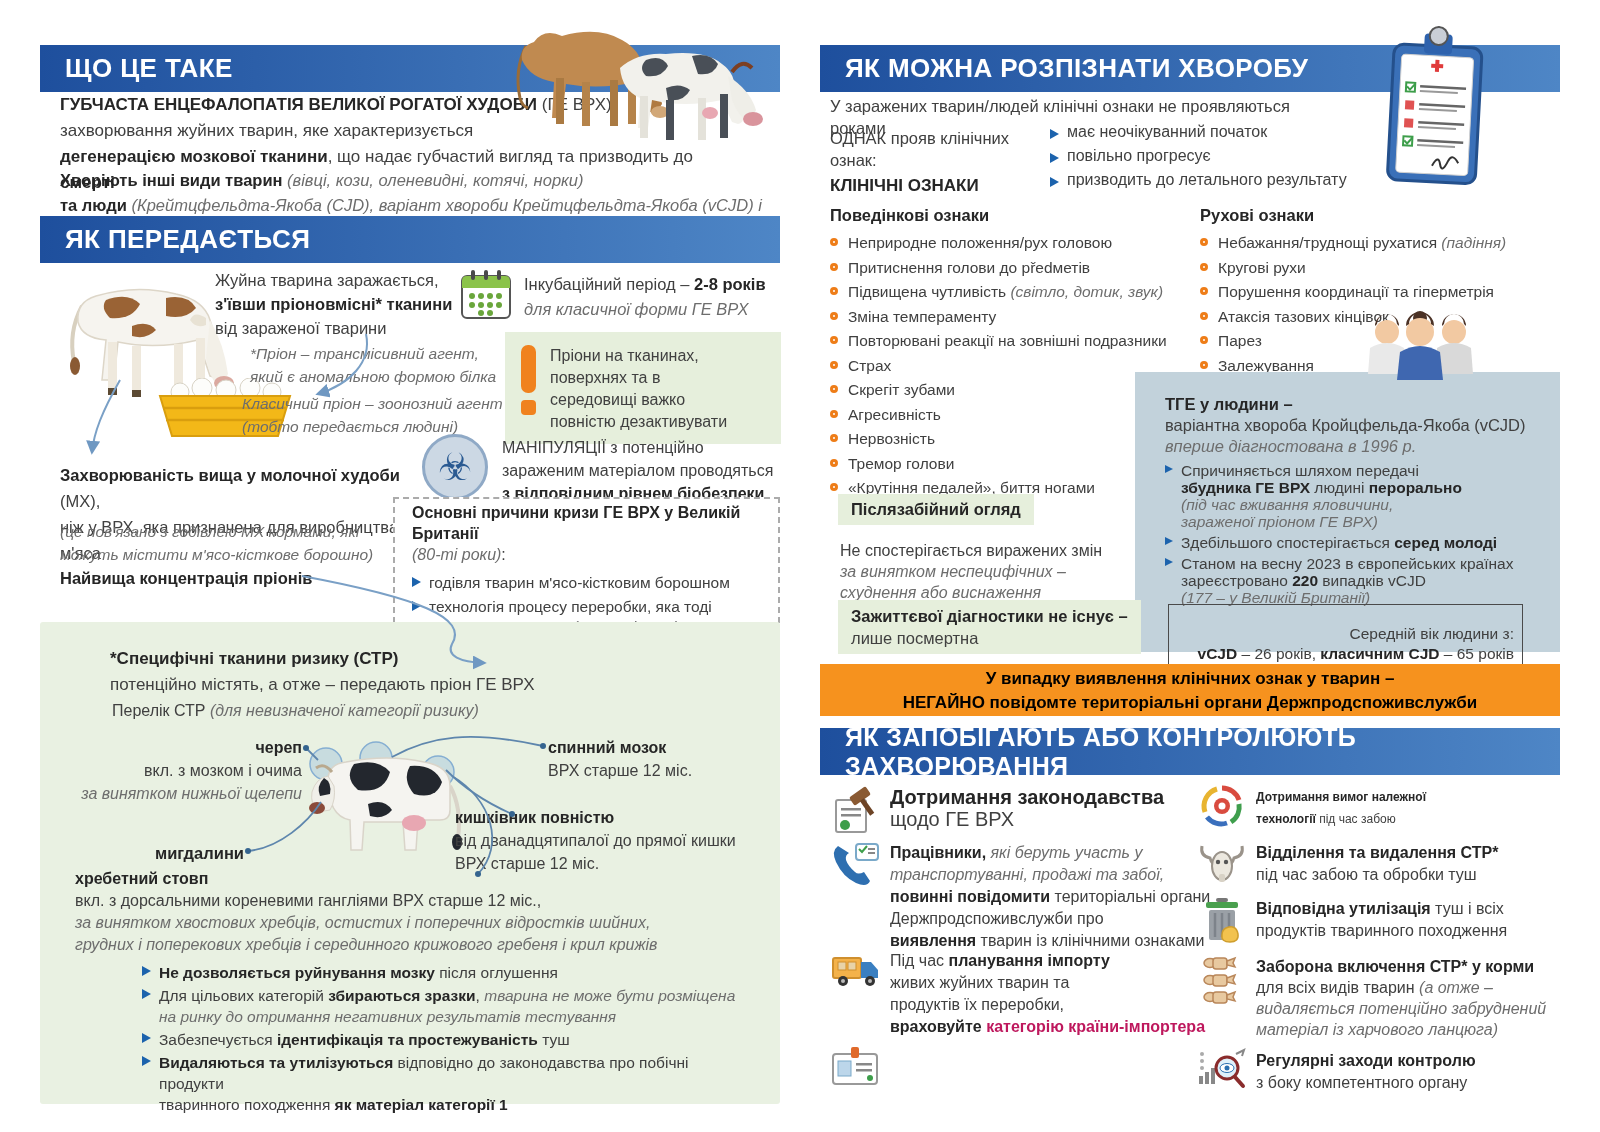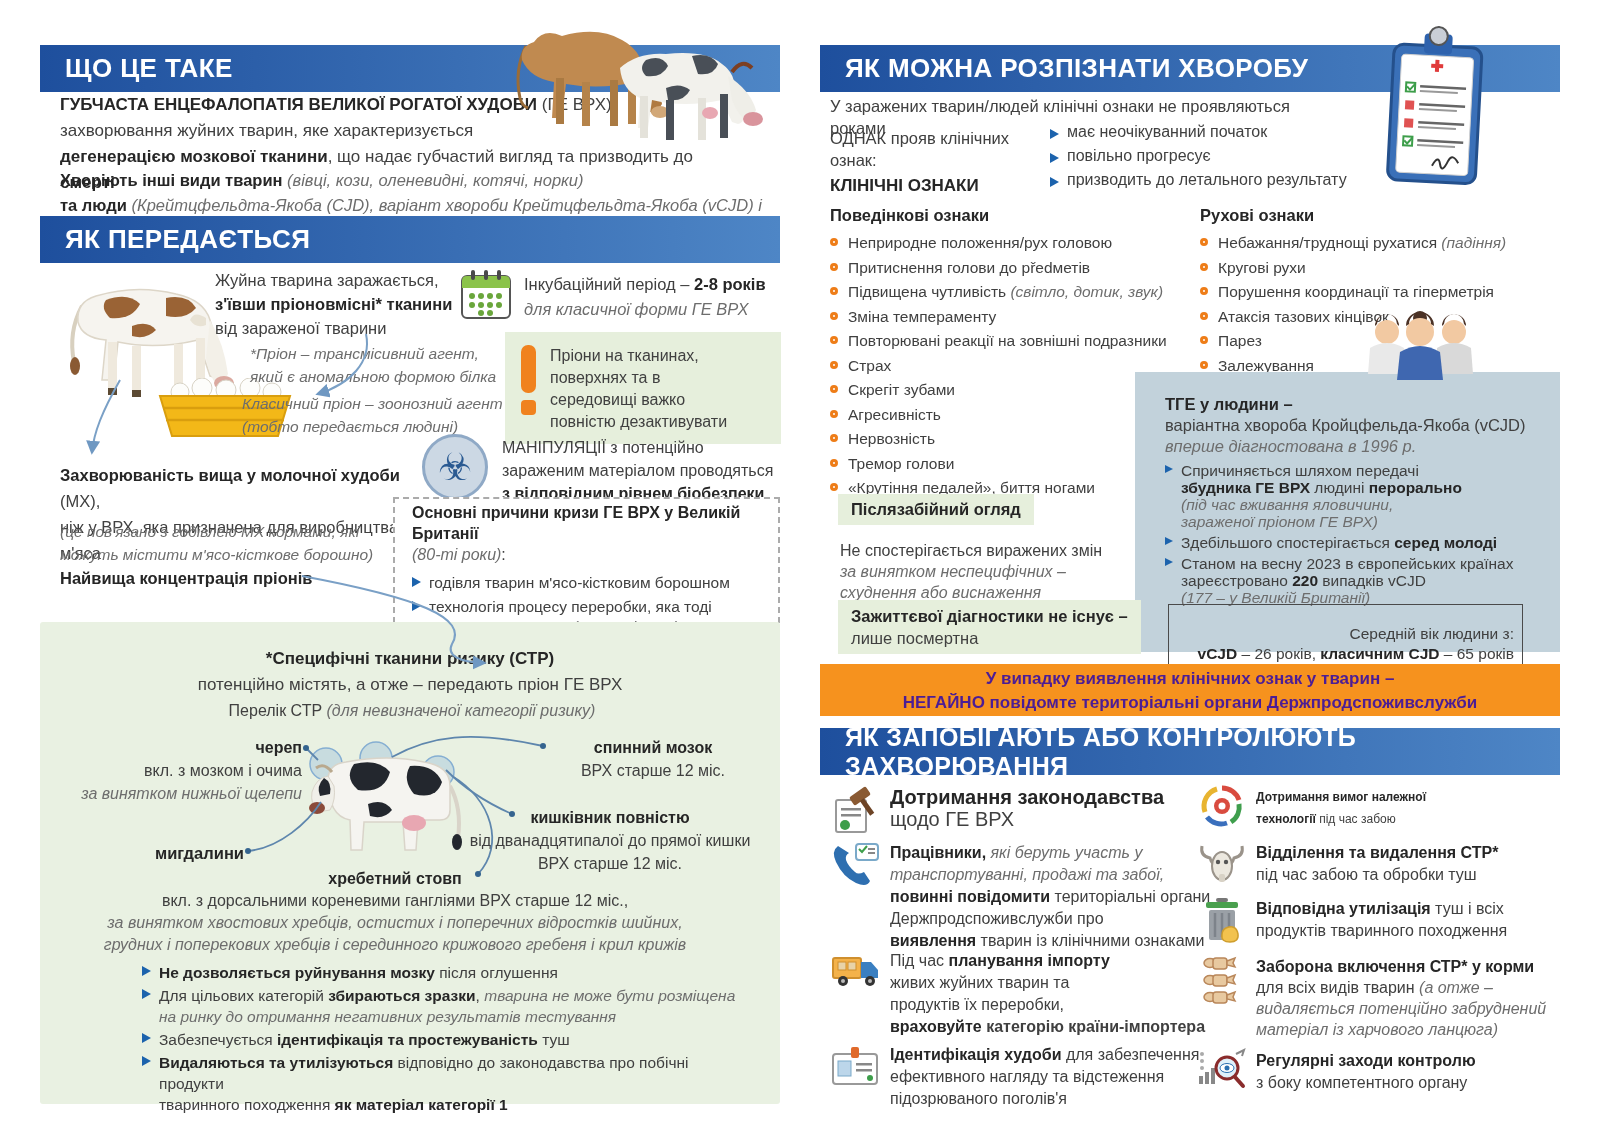--- a/index.html
+++ b/index.html
@@ -2,33 +2,33 @@
 <html><head>
 <meta charset="utf-8">
 <style>
 *{box-sizing:border-box;margin:0;padding:0}
 html,body{background:#ffffff}
 #page{position:relative;width:1600px;height:1132px;background:#fff;font-family:"Liberation Sans",sans-serif;color:#404040;overflow:hidden}
 .abs{position:absolute}
 .hbar{background:linear-gradient(90deg,#1e4f9d,#4e86c6);color:#fff;font-weight:700;font-size:26px;letter-spacing:.4px;height:47px;display:flex;align-items:center;padding-left:25px}
 span.b{font-weight:700;color:#262626}
 span.i{font-style:italic;color:#6d6d6d}
-span.link{color:#404040;font-weight:700}
-.ctr{text-align:center}
+span.link{color:#be185d;font-weight:700}
+.ctr{}
 .rgt{text-align:right}
 .greenbox{background:#e9f1e2;border-radius:3px}
 .warnbox{background:#e6efdc;display:flex;gap:14px;padding:13px 16px}
 .excl .bar{width:15px;height:48px;background:#f0821e;border-radius:7px}
 .excl .dot{width:15px;height:15px;background:#f0821e;border-radius:4px;margin-top:7px}
 .dashbox{border:2px dashed #ababab;background:#fff;padding:3px 17px}
 .tgebox{background:#c2d2db}
 .agebox{border:1.5px solid #4a4a4a;text-align:right;padding:19px 8px;background:transparent}
 .hl{background:#e6efdc;display:inline-block;padding:5px 13px}
 .banner{background:#f6921e;color:#fff;text-align:center;font-weight:700;padding-top:3px}
-.banner .ln span{color:#4c1d95}
+.banner .ln span{color:#000000}
 .bio{width:66px;height:66px;border-radius:50%;background:#ccd8e4;border:3px solid #8fa9c6;display:flex;align-items:center;justify-content:center;font-family:"DejaVu Sans",sans-serif;font-size:38px;color:#2a5a92}
 .li{display:flex;align-items:flex-start}
 .blt{flex:0 0 auto}
 .blt.tri{width:0;height:0;border-left:9px solid #1c63ad;border-top:5px solid transparent;border-bottom:5px solid transparent;margin:5px 8px 0 0}
 .blt.ring{width:8px;height:8px;border-radius:50%;border:3px solid #ee7d18;background:#fff;margin:4px 10px 0 0}
 .signs .li{margin-bottom:7.5px}
 .signs{font-size:15.5px;line-height:17px}
 .howlist{font-size:16px;line-height:16px}
 .howlist .li{margin-bottom:8px}
 .crislist{font-size:15.5px;line-height:20px}
@@ -614,25 +614,20 @@
     </div>
 
   <svg class="abs" style="left:830px;top:1044px" width="50" height="44" viewBox="0 0 50 44">
     <rect x="3" y="10" width="44" height="30" rx="3" fill="#fff" stroke="#999" stroke-width="2"></rect>
     <rect x="21" y="3" width="8" height="11" rx="2" fill="#e06a2b"></rect>
     <rect x="8" y="17" width="13" height="15" fill="#bcd6ea" stroke="#7aa9c9"></rect>
     <rect x="26" y="19" width="16" height="2.5" fill="#888"></rect>
       <rect x="26" y="25" width="16" height="2.5" fill="#888"></rect>
     <circle cx="40" cy="34" r="3" fill="#3d9e4a"></circle>
   </svg>
-  <div class="abs" style="left:890px;top:1044px;width:340px;font-size:16px;line-height:22px">
-      <div class="ln"><span class="b">Ідентифікація худоби</span><span> для забезпечення</span></div>
-      <div class="ln"><span>ефективного нагляду та відстеження</span></div>
-      <div class="ln"><span>підозрюваного поголів'я</span></div>
-    </div>
 
   <svg class="abs" style="left:1198px;top:782px" width="48" height="48" viewBox="0 0 48 48">
     <path d="M24,6 a18,18 0 0 1 17,12" stroke="#d94b3f" stroke-width="5" fill="none"></path>
     <path d="M41,22 a18,18 0 0 1 -8,18" stroke="#3f9e4d" stroke-width="5" fill="none"></path>
     <path d="M29,41 a18,18 0 0 1 -20,-6" stroke="#3a6fbd" stroke-width="5" fill="none"></path>
     <path d="M7,30 a18,18 0 0 1 12,-23" stroke="#e8b430" stroke-width="5" fill="none"></path>
     <circle cx="24" cy="24" r="8" fill="#d94b3f"></circle>
       <circle cx="24" cy="24" r="3.5" fill="#fff"></circle>
   </svg>
   <div class="abs" style="left:1256px;top:786px;width:310px;font-size:12px;line-height:22px">

